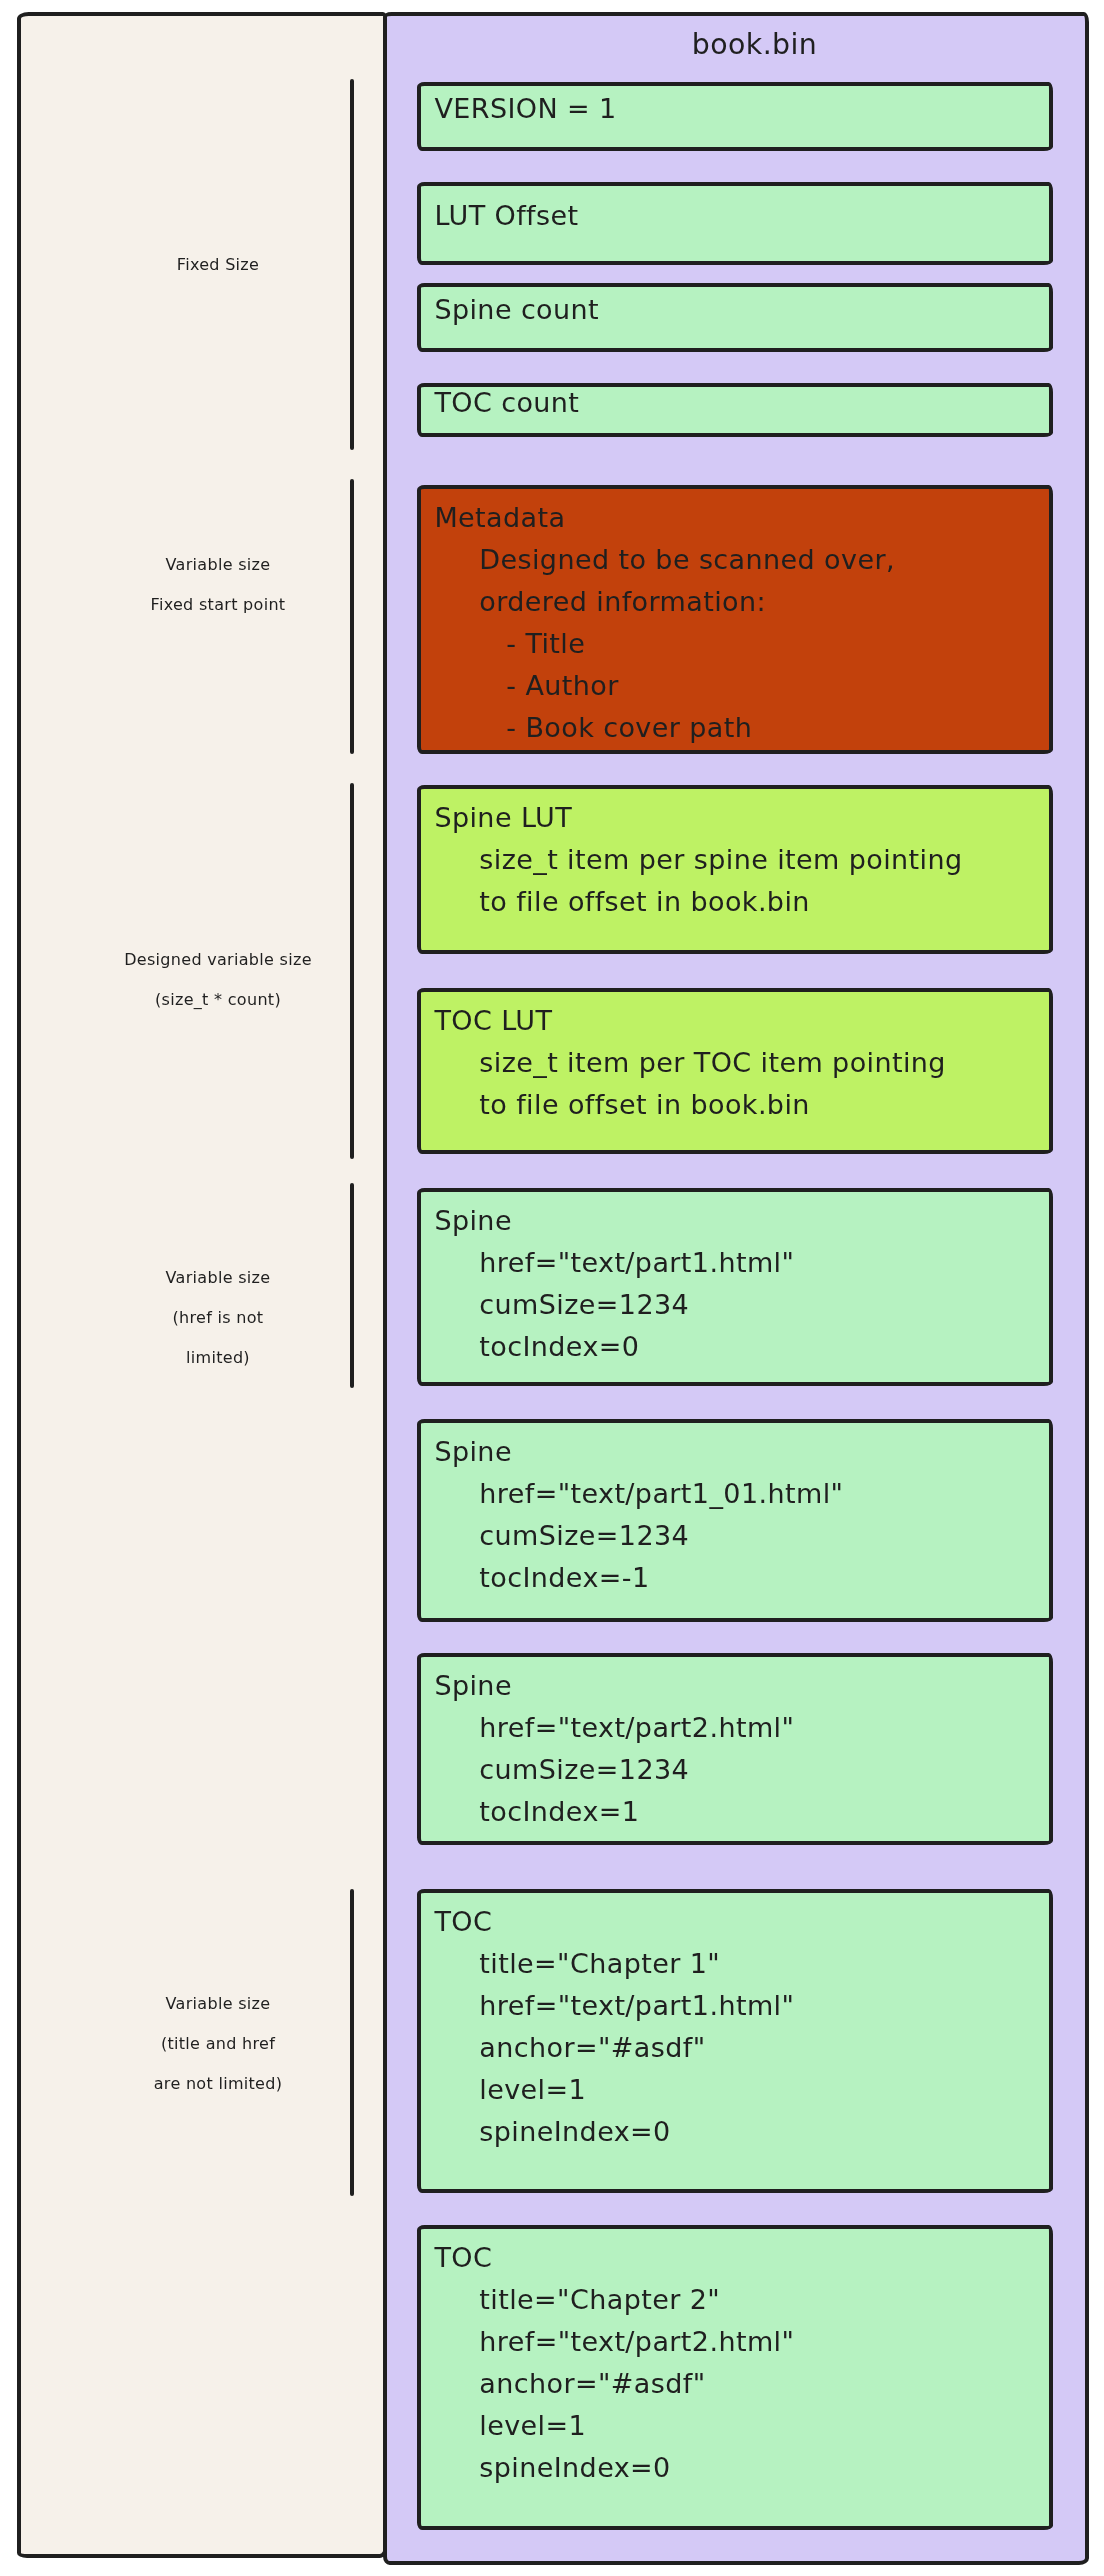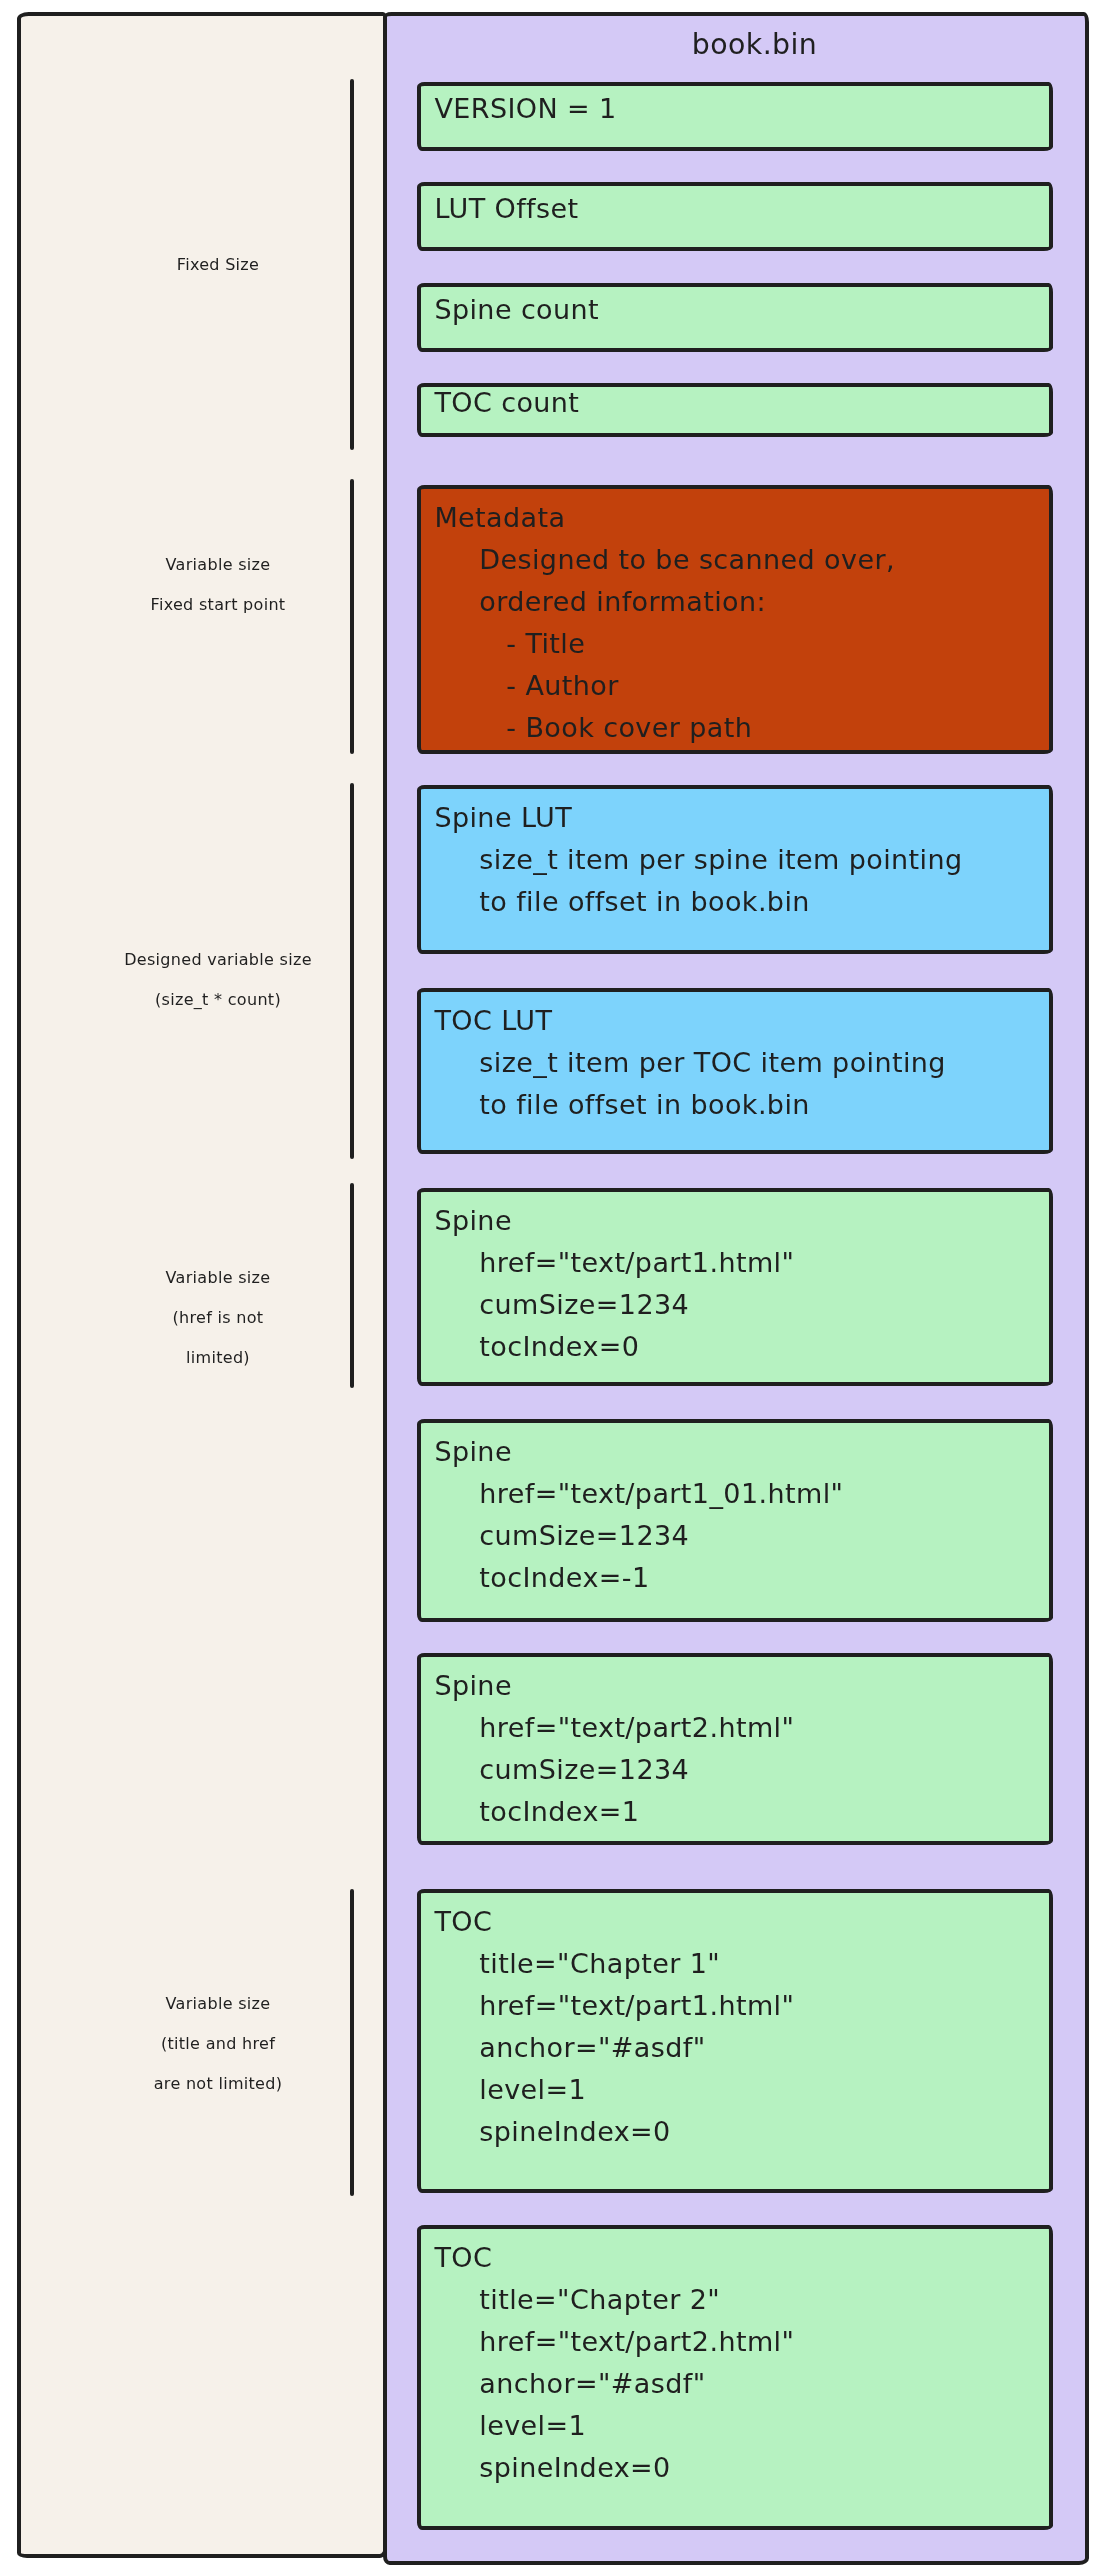--- a/index.html
+++ b/index.html
@@ -40,21 +40,21 @@
     border-radius: 7.5px 4.2px 9.2px 5px / 5px 9.2px 4.2px 7.5px;
     font-size: 27px; line-height: 42px;
     letter-spacing: 0.4px;
     white-space: pre;
     padding: 8.4px 13.4px;
     overflow: hidden;
   }
   .dbox.single { display: flex; align-items: center; padding-top: 0; padding-bottom: 15px; }
   .fill-green  { background: #b6f2c1; }
   .fill-yellow { background: #c2410c; }
-  .fill-blue   { background: #7dd3fc; }
+  .fill-blue   { background: #bef264; }
 
   .bracket {
     left: 350px; width: 4.2px;
     background: #1f1f1f;
     border-radius: 2.5px;
   }
 
   .side-label {
     left: 38px; width: 360px;
     display: flex; align-items: center; justify-content: center;
@@ -65,21 +65,21 @@
   }
 </style>
 </head>
 <body>
 
 <div class="abs cream-panel"></div>
 <div class="abs purple-panel"></div>
 <div class="abs panel-title">book.bin</div>
 
 <div class="abs dbox single fill-green" style="top:82px;   height:69px;">VERSION = 1</div>
-<div class="abs dbox single fill-green" style="top:182px;  height:69px;">LUT Offset</div>
+<div class="abs dbox single fill-green" style="top:182px;  height:83px;">LUT Offset</div>
 <div class="abs dbox single fill-green" style="top:283px;  height:69px;">Spine count</div>
 <div class="abs dbox single fill-green" style="top:383px;  height:54px;">TOC count</div>
 <div class="abs dbox fill-yellow" style="top:485px;  height:269px;">Metadata
      Designed to be scanned over,
      ordered information:
         - Title
         - Author
         - Book cover path</div>
 <div class="abs dbox fill-blue" style="top:785px;  height:169px;">Spine LUT
      size_t item per spine item pointing

